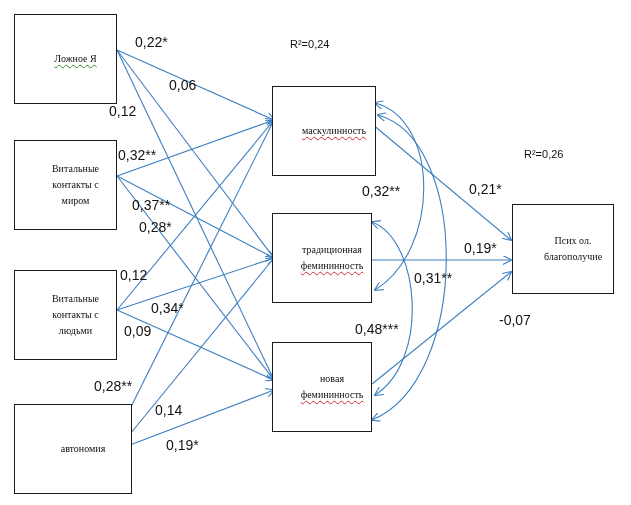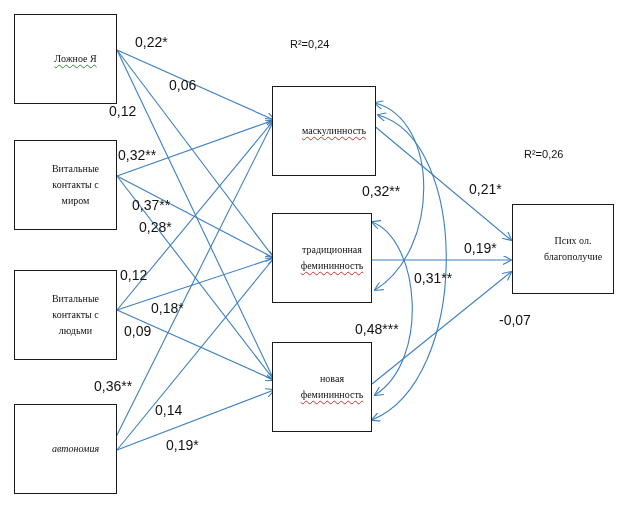--- a/index.html
+++ b/index.html
@@ -65,21 +65,21 @@
       <span class="lbl">миром</span>
     </div>
   </div>
   <div class="node" id="n-vital_people" style="left:14px;top:270px;width:103px;height:90px;">
     <div>
       <span class="lbl">Витальные</span>
       <span class="lbl">контакты с</span>
       <span class="lbl">людьми</span>
     </div>
   </div>
-  <div class="node" id="n-autonomy" style="left:14px;top:404px;width:103px;height:90px;font-style:italic;">
+  <div class="node" id="n-autonomy" style="left:14px;top:404px;width:118px;height:90px;">
     <div>
         <span class="lbl">автономия</span>
       </div>
   </div>
 
   <div class="node" id="n-masculinity" style="left:272px;top:86px;width:104px;height:90px;">
     <div>
         <span class="lbl squig">маскулинность</span>
       </div>
   </div>
@@ -110,23 +110,23 @@
     <span>R²=0,26</span>
   </div>
 
   <div class="coef" style="left:135px;top:34px;">0,22*</div>
   <div class="coef" style="left:149px;top:77px;padding-left:20px;">0,06</div>
   <div class="coef" style="left:109px;top:103px;">0,12</div>
   <div class="coef" style="left:118px;top:147px;">0,32**</div>
   <div class="coef" style="left:132px;top:197px;">0,37**</div>
   <div class="coef" style="left:117px;top:219px;padding-left:22px;">0,28*</div>
   <div class="coef" style="left:120px;top:267px;">0,12</div>
-  <div class="coef" style="left:151px;top:300px;">0,18*</div>
+  <div class="coef" style="left:151px;top:300px;">0,34*</div>
   <div class="coef" style="left:124px;top:323px;">0,09</div>
-  <div class="coef" style="left:94px;top:378px;">0,36**</div>
+  <div class="coef" style="left:94px;top:378px;">0,28**</div>
   <div class="coef" style="left:155px;top:402px;">0,14</div>
   <div class="coef" style="left:166px;top:437px;">0,19*</div>
   <div class="coef" style="left:469px;top:181px;">0,21*</div>
   <div class="coef" style="left:464px;top:240px;">0,19*</div>
   <div class="coef" style="left:499px;top:312px;">-0,07</div>
 
   <div class="coef" style="left:362px;top:183px;">0,32**</div>
   <div class="coef" style="left:374px;top:270px;margin-left:40px;">0,31**</div>
   <div class="coef" style="left:355px;top:321px;">0,48***</div>
 </div>

